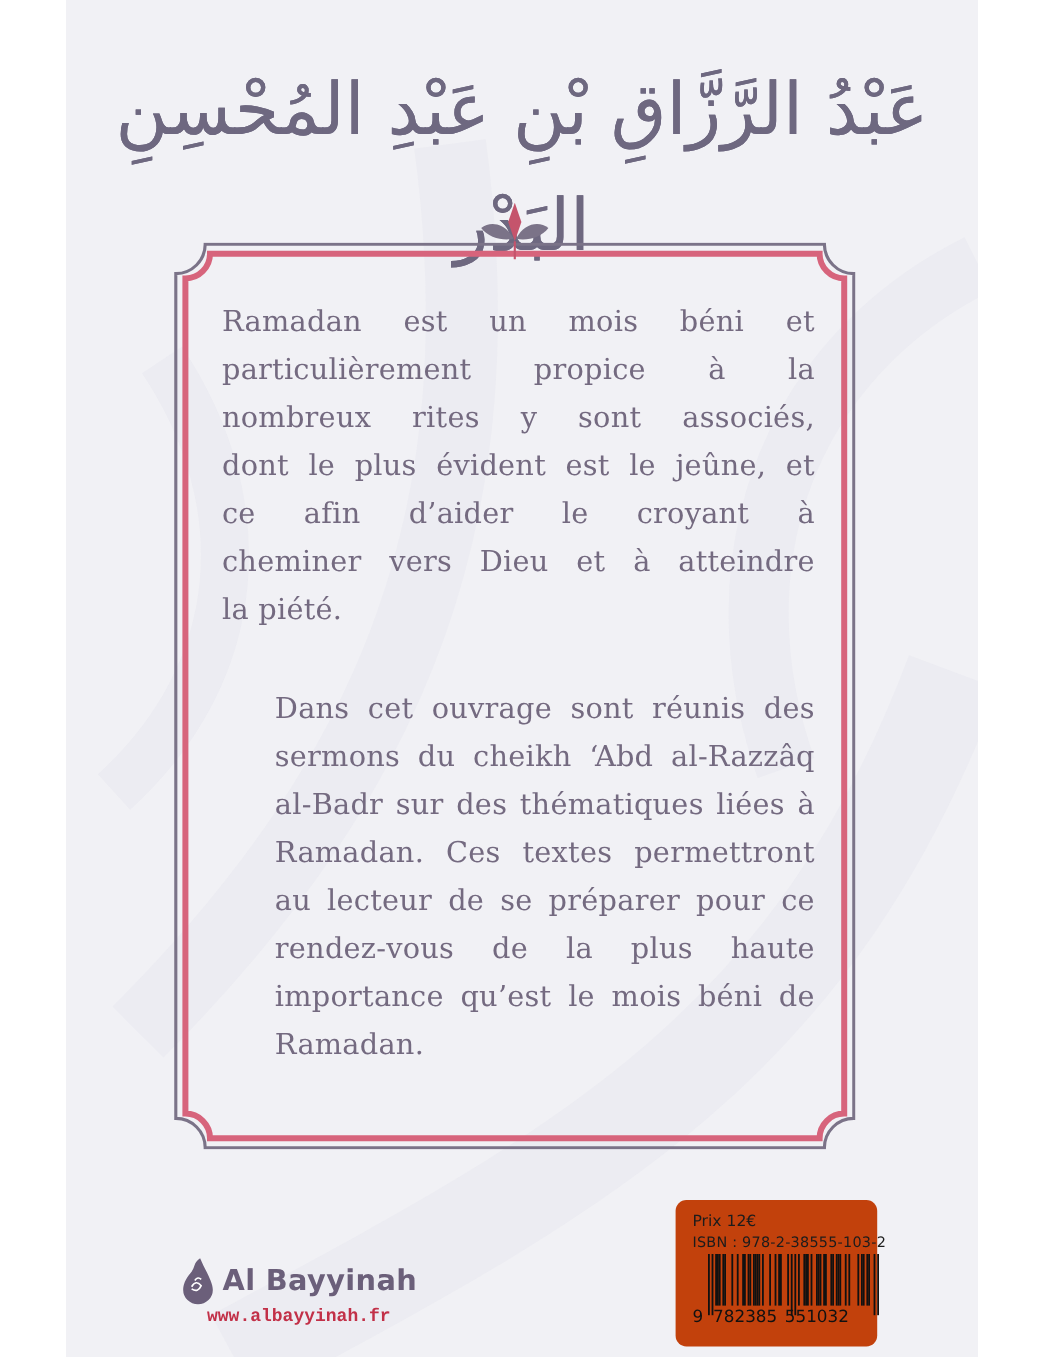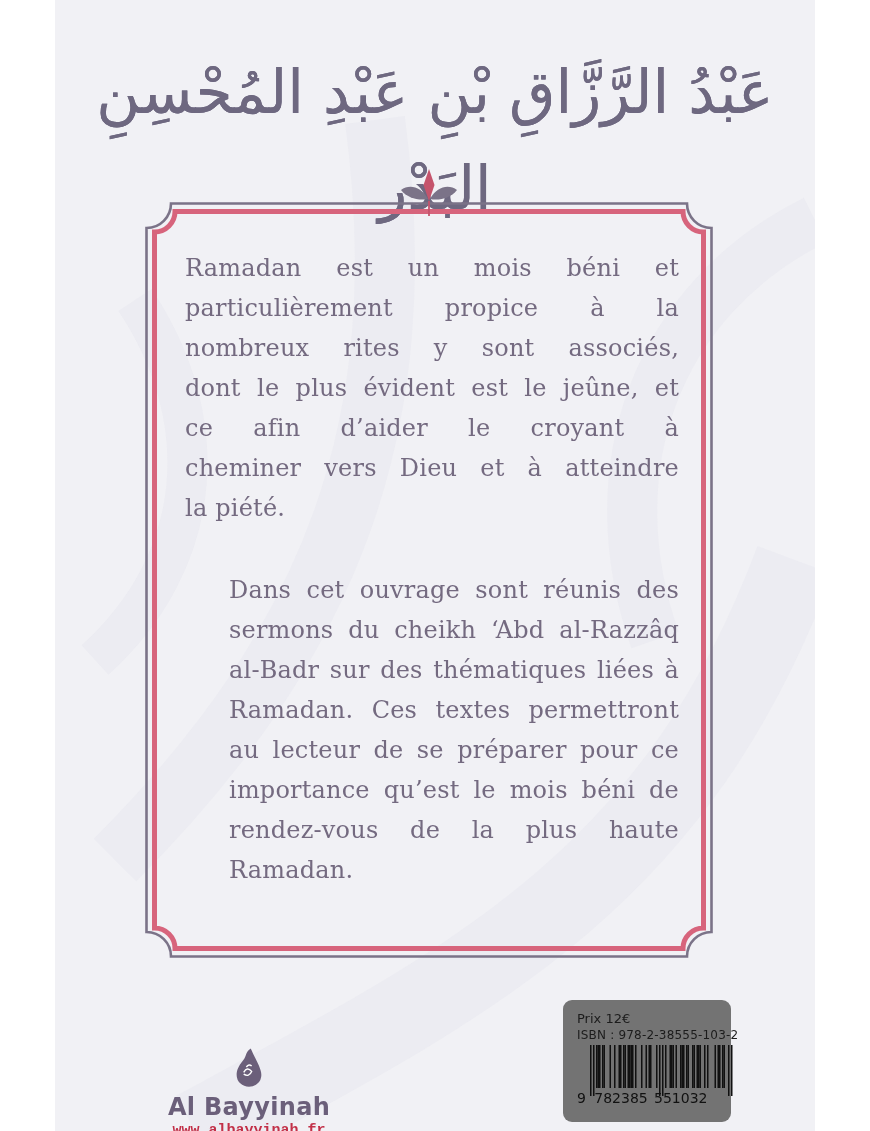--- a/index.html
+++ b/index.html
@@ -61,36 +61,36 @@
     white-space:nowrap;
     text-align:justify;
     text-align-last:justify;
   }
   .synopsis .line.last{text-align-last:left;}
 
   .publisher{
     position:absolute; left:86px; top:1046px; width:216px;
     text-align:center;
   }
-  .publisher .row{display:flex; align-items:center; justify-content:center; gap:5px;flex-direction:column;}
+  .publisher .row{display:flex; align-items:center; justify-content:center; gap:5px;}
   .publisher .name{
     font-family:"DejaVu Sans", sans-serif;
     font-weight:700; font-size:24px; letter-spacing:.3px;
     color:var(--logo-purple);
   }
   .publisher .site{
     margin-top:1px;
     font-family:Liberation Mono, monospace;
     font-weight:700; font-size:15px;
     color:var(--web-red);
   }
 
   .barcode-label{
     position:absolute; left:508px; top:1000px; width:168px; height:122px;
-    background:#737373; border-radius:9px;
+    background:#c2410c; border-radius:9px;
     padding:10px 8px 6px 14px;
   }
   .barcode-label .price{font-size:13px; color:#1c1c1c; line-height:17px;}
   .barcode-label .isbn{font-size:12px; color:#1c1c1c; line-height:16px; white-space:nowrap; letter-spacing:.2px;}
   .bars{display:block; margin-left:11px; margin-top:2px;}
   .bars rect{fill:#111;}
   .digits{
     display:flex; margin-left:0; margin-top:-7px; width:157px;
     font-family:"DejaVu Sans", sans-serif; font-size:14px; color:#111;
   }
@@ -133,22 +133,22 @@
         <div class="line">ce afin d’aider le croyant à</div>
         <div class="line">cheminer vers Dieu et à atteindre</div>
         <div class="line last">la piété.</div>
       </div>
       <div class="para">
         <div class="line">Dans cet ouvrage sont réunis des</div>
         <div class="line">sermons du cheikh ‘Abd al-Razzâq</div>
         <div class="line">al-Badr sur des thématiques liées à</div>
         <div class="line">Ramadan. Ces textes permettront</div>
         <div class="line">au lecteur de se préparer pour ce</div>
+        <div class="line">rendez-vous de la plus haute</div>
         <div class="line">importance qu’est le mois béni de</div>
-        <div class="line">rendez-vous de la plus haute</div>
         <div class="line last">Ramadan.</div>
       </div>
     </div>
 
   <div class="publisher">
     <div class="row">
       <svg width="30" height="42" viewBox="0 0 34 46">
         <path fill="var(--logo-purple)" d="M19 2 C12 7 15 10 10 16 C5 22 3 27 3 32 a14 13.5 0 0 0 28 0 C31 24 24 14 19 2 Z"></path>
         <path d="M11 29 q4 -7 9 -1 q-3 7 -9 3 M14 23 q3 -4 6 -1" stroke="#ffffff" stroke-width="1.6" fill="none"></path>
       </svg>

